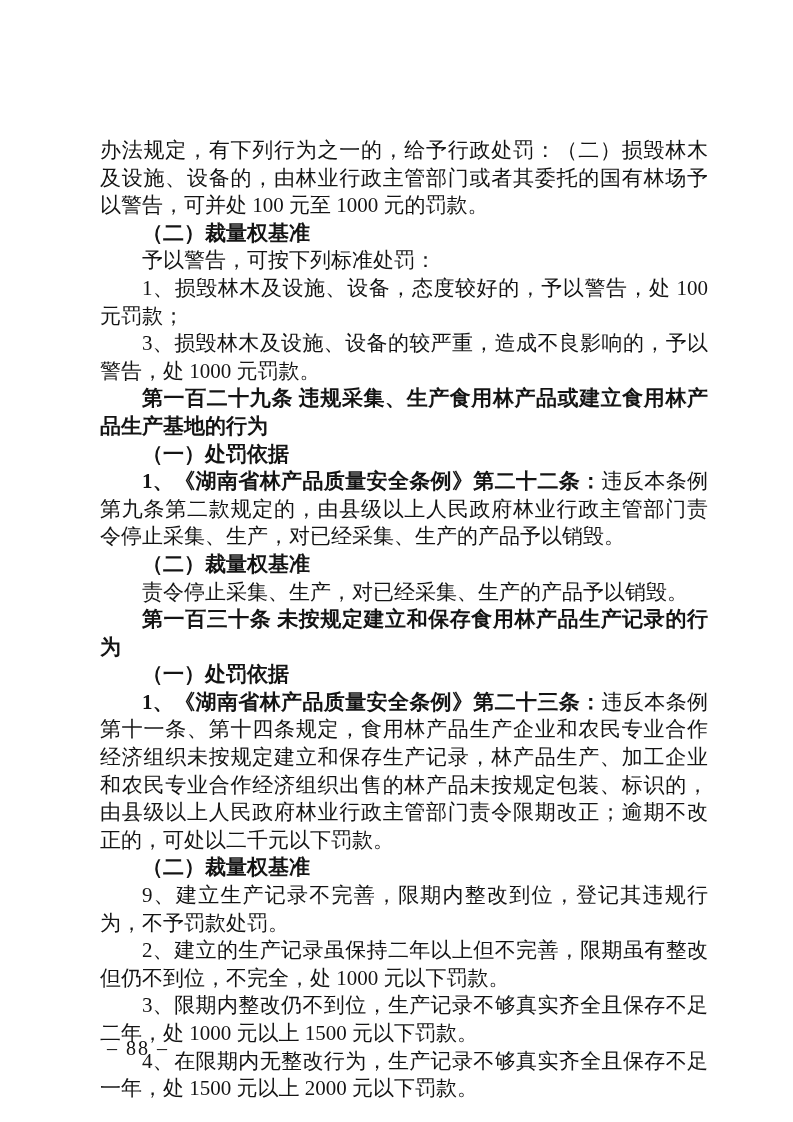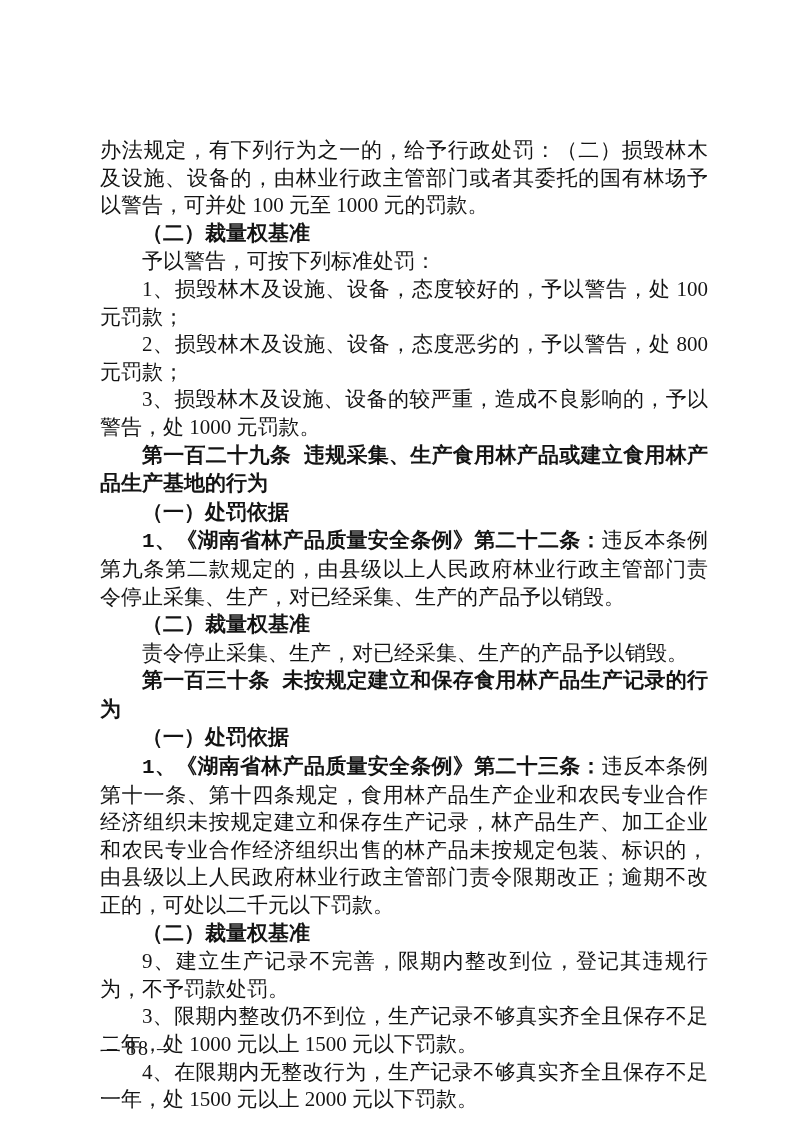--- a/index.html
+++ b/index.html
@@ -23,50 +23,50 @@
   .para {
     font-size: 21px;
     line-height: 27.6px;
     text-align: justify;
     word-break: break-all;
   }
   .para.indent { text-indent: 2em; }
   .heading-font,
   .seg.bold {
     font-weight: 700;
-    font-family: Liberation Mono, monospace;
+    font-family: Liberation Serif, serif;
   }
   .footer {
     position: absolute;
     left: 107px;
     top: 1037px;
     font-size: 20px;
     letter-spacing: 2px;
     color: #141414;
     font-family: "Liberation Serif", "DejaVu Serif", serif;
   }
 </style>
 </head>
 <body>
 
 <div class="page">
   <main class="content">
       <p class="para"><span class="seg">办法规定，有下列行为之一的，给予行政处罚：（二）损毁林木及设施、设备的，由林业行政主管部门或者其委托的国有林场予以警告，可并处 100 元至 1000 元的罚款。</span></p>
       <p class="para indent"><span class="seg bold">（二）裁量权基准</span></p>
       <p class="para indent"><span class="seg">予以警告，可按下列标准处罚：</span></p>
       <p class="para indent"><span class="seg">1、损毁林木及设施、设备，态度较好的，予以警告，处 100 元罚款；</span></p>
-      <p class="para indent"><span class="seg">2、损毁林木及设施、设备，态度恶劣的，予以警告，处 800 元罚款；</span></p>
       <p class="para indent"><span class="seg">3、损毁林木及设施、设备的较严重，造成不良影响的，予以警告，处 1000 元罚款。</span></p>
       <p class="para indent"><span class="seg bold">第一百二十九条 违规采集、生产食用林产品或建立食用林产品生产基地的行为</span></p>
       <p class="para indent"><span class="seg bold">（一）处罚依据</span></p>
       <p class="para indent"><span class="seg bold">1、《湖南省林产品质量安全条例》第二十二条：</span><span class="seg">违反本条例第九条第二款规定的，由县级以上人民政府林业行政主管部门责令停止采集、生产，对已经采集、生产的产品予以销毁。</span></p>
       <p class="para indent"><span class="seg bold">（二）裁量权基准</span></p>
       <p class="para indent"><span class="seg">责令停止采集、生产，对已经采集、生产的产品予以销毁。</span></p>
       <p class="para indent"><span class="seg bold">第一百三十条 未按规定建立和保存食用林产品生产记录的行为</span></p>
       <p class="para indent"><span class="seg bold">（一）处罚依据</span></p>
       <p class="para indent"><span class="seg bold">1、《湖南省林产品质量安全条例》第二十三条：</span><span class="seg">违反本条例第十一条、第十四条规定，食用林产品生产企业和农民专业合作经济组织未按规定建立和保存生产记录，林产品生产、加工企业和农民专业合作经济组织出售的林产品未按规定包装、标识的，由县级以上人民政府林业行政主管部门责令限期改正；逾期不改正的，可处以二千元以下罚款。</span></p>
       <p class="para indent"><span class="seg bold">（二）裁量权基准</span></p>
       <p class="para indent"><span class="seg">9、建立生产记录不完善，限期内整改到位，登记其违规行为，不予罚款处罚。</span></p>
+      <p class="para indent"><span class="seg">2、建立的生产记录虽保持二年以上但不完善，限期虽有整改但仍不到位，不完全，处 1000 元以下罚款。</span></p>
       <p class="para indent"><span class="seg">3、限期内整改仍不到位，生产记录不够真实齐全且保存不足二年，处 1000 元以上 1500 元以下罚款。</span></p>
       <p class="para indent"><span class="seg">4、在限期内无整改行为，生产记录不够真实齐全且保存不足一年，处 1500 元以上 2000 元以下罚款。</span></p>
     </main>
   <div class="footer">– 88 –</div>
 </div>
 
 </body></html>

